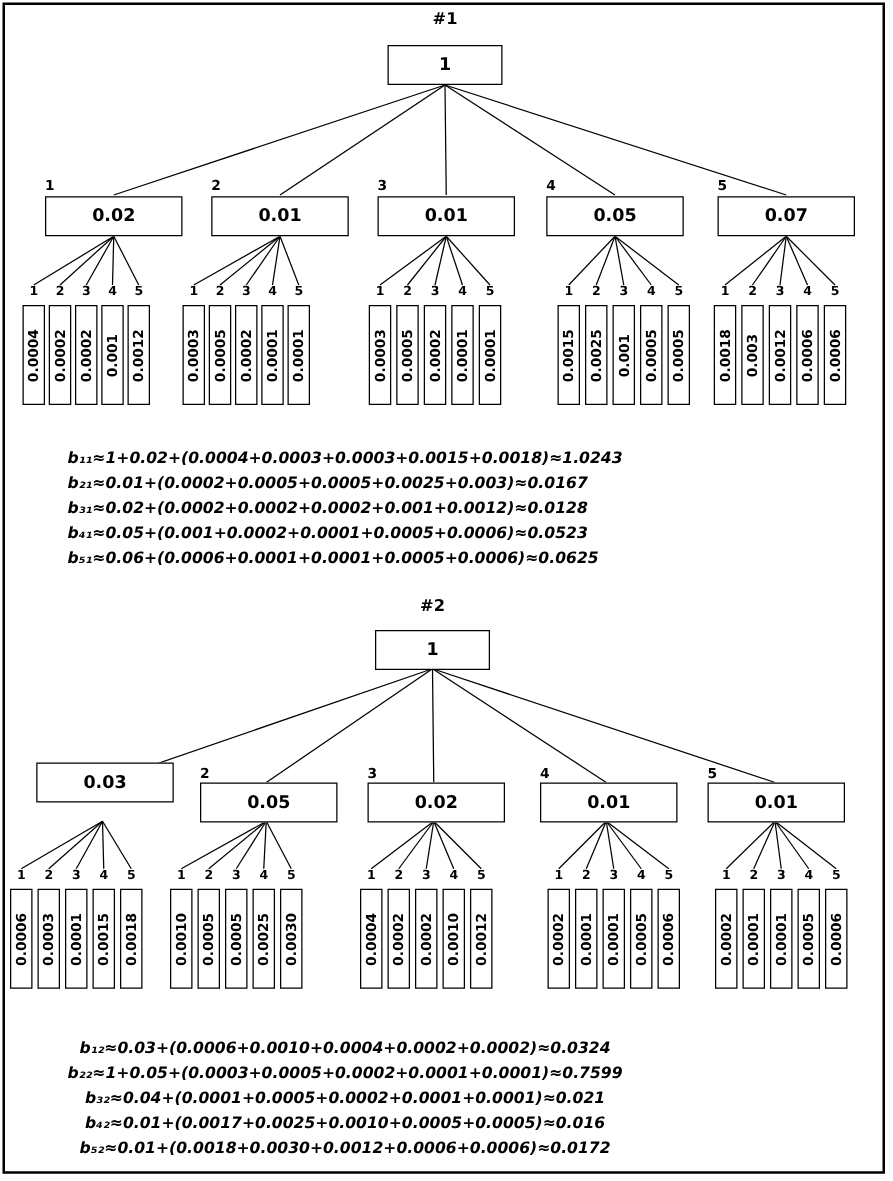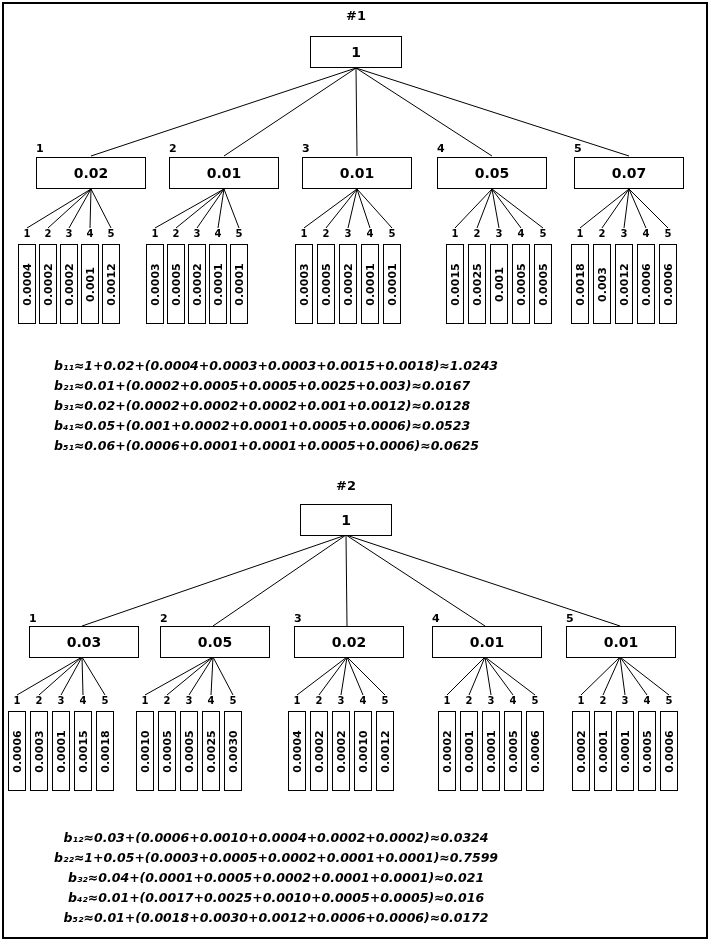--- a/index.html
+++ b/index.html
@@ -282,21 +282,21 @@
     <line x1="620" y1="179" x2="625" y2="217" stroke="#000" stroke-width="1"></line>
     <line x1="620" y1="179" x2="647" y2="217" stroke="#000" stroke-width="1"></line>
     <line x1="620" y1="179" x2="669" y2="217" stroke="#000" stroke-width="1"></line>
   </svg>
 
   <div class="panel-title" style="left:316px;top:0px;">#2</div>
 
   <div class="node root" style="left:300px;top:26px;">1</div>
 
   <div class="lvl2-label" style="left:29px;top:134px;">1</div>
-  <div class="node lvl2" style="left:29px;top:148px;">0.03</div>
+  <div class="node lvl2" style="left:29px;top:132px;">0.03</div>
 
   <div class="lvl2-label" style="left:160px;top:134px;">2</div>
   <div class="node lvl2" style="left:160px;top:148px;">0.05</div>
 
   <div class="lvl2-label" style="left:294px;top:134px;">3</div>
   <div class="node lvl2" style="left:294px;top:148px;">0.02</div>
 
   <div class="lvl2-label" style="left:432px;top:134px;">4</div>
   <div class="node lvl2" style="left:432px;top:148px;">0.01</div>
 

